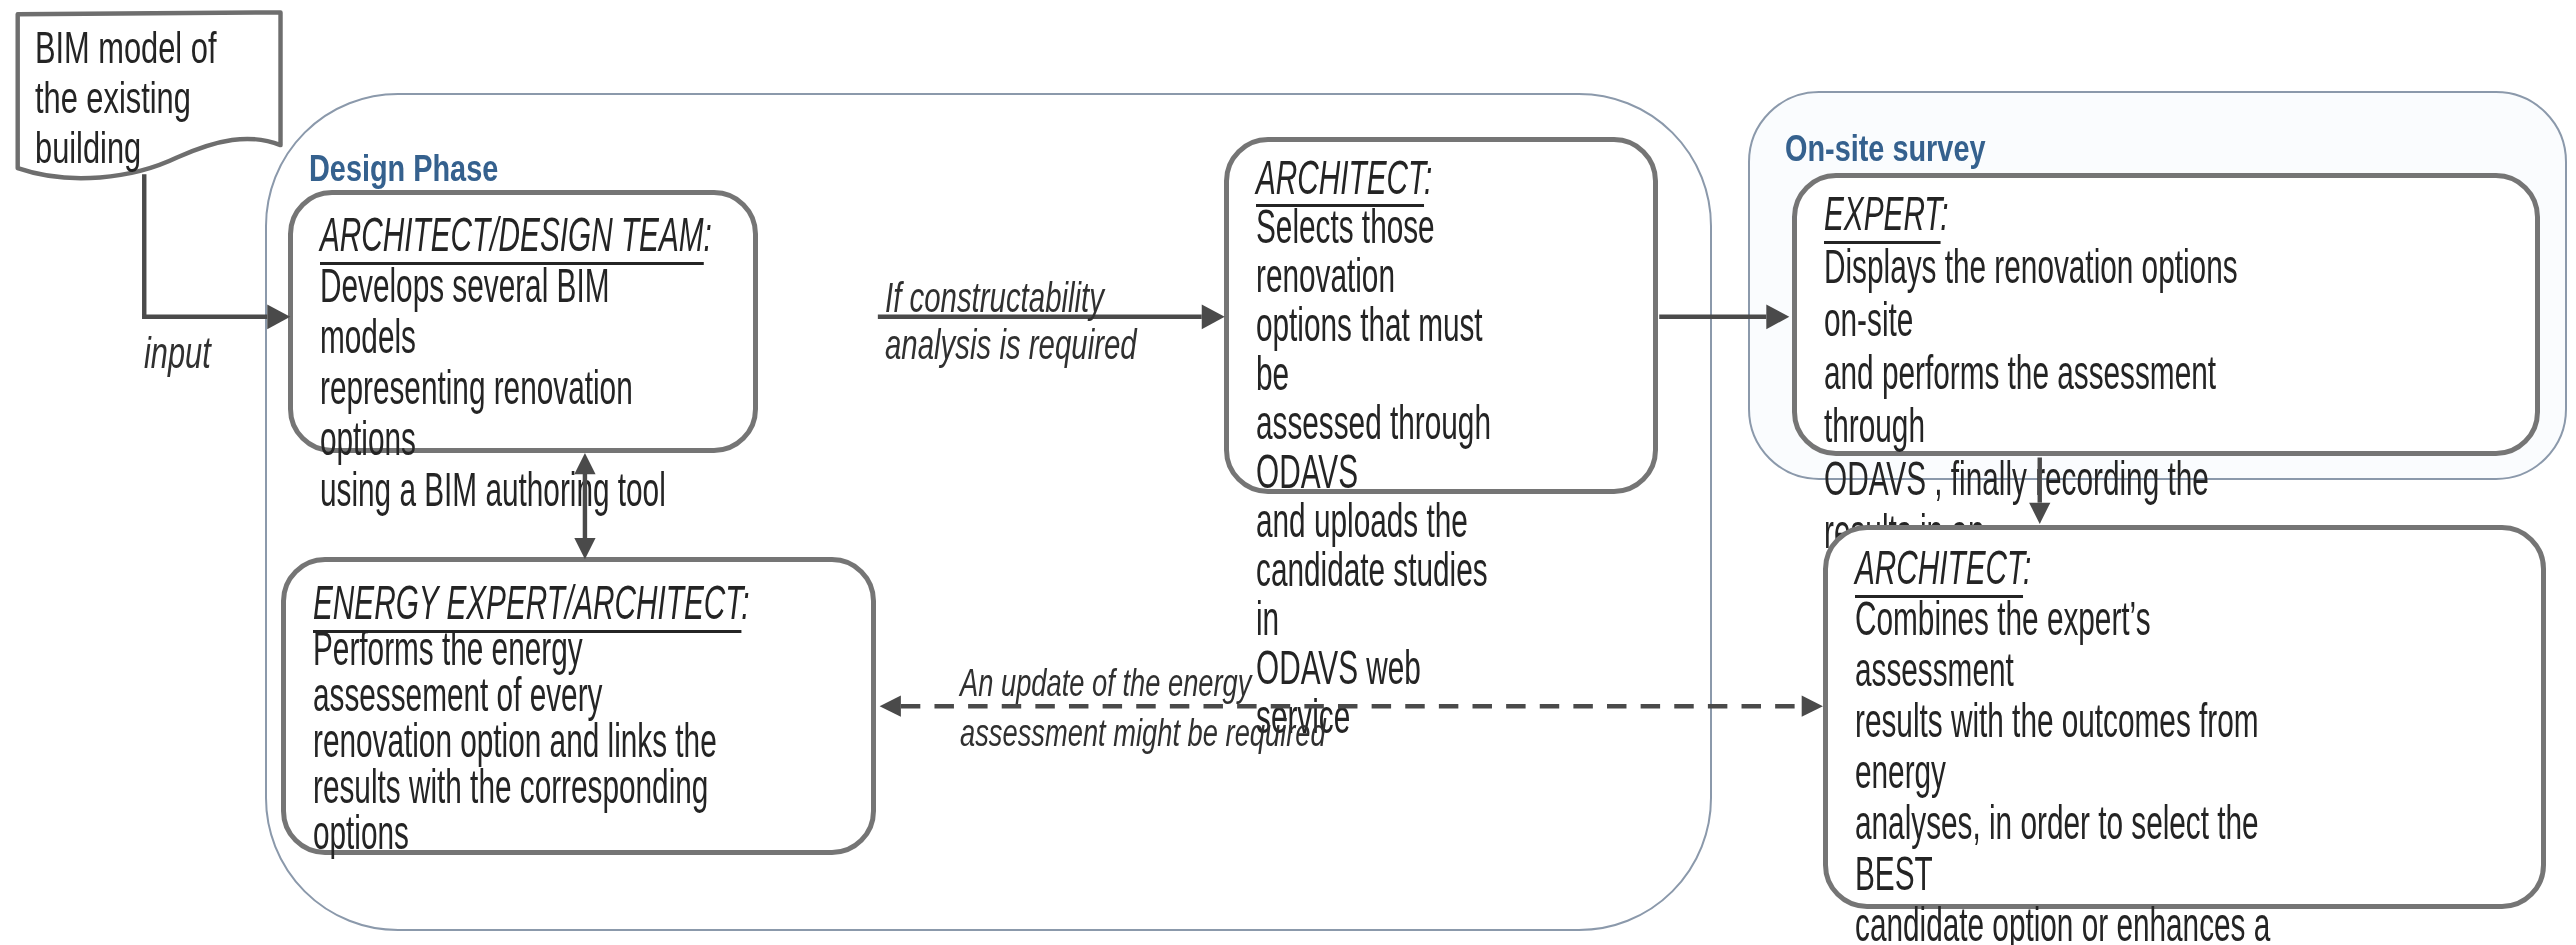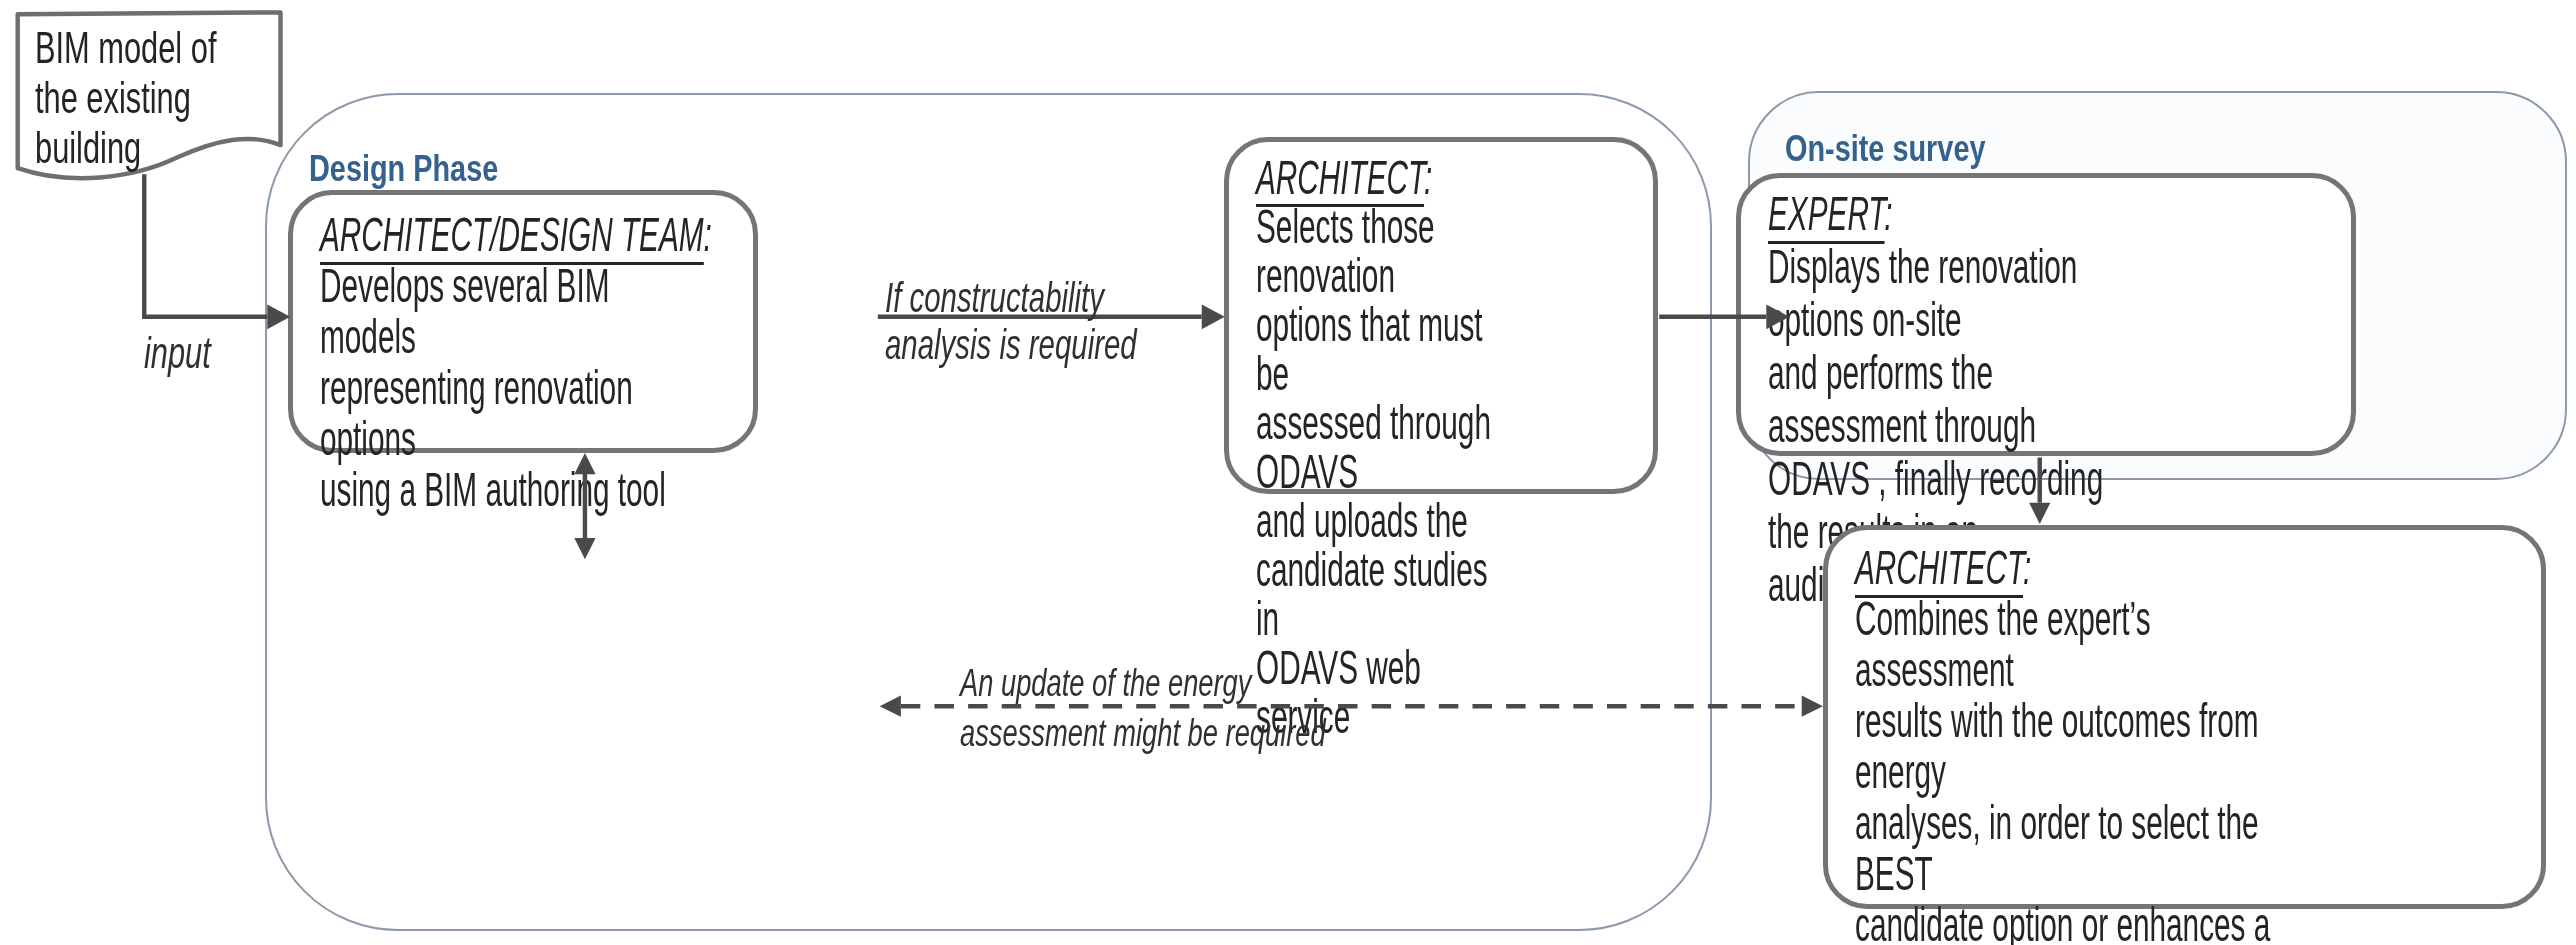--- a/index.html
+++ b/index.html
@@ -46,21 +46,21 @@
   .box {
     position: absolute;
     background: #ffffff;
     border: 5.3px solid #757575;
     border-radius: 44px;
     box-sizing: border-box;
   }
   #box-adt     { left: 288px;  top: 190px; width: 470px; height: 263px; }
   #box-energy  { left: 281px;  top: 557px; width: 595px; height: 298px; }
   #box-select  { left: 1224px; top: 137px; width: 434px; height: 357px; }
-  #box-expert  { left: 1736px; top: 173px; width: 620px; height: 283px; }
+  #box-expert  { left: 1792px; top: 173px; width: 748px; height: 283px; }
   #box-combine { left: 1823px; top: 525px; width: 723px; height: 384px; }
 
   .box-content {
     position: absolute;
     left: 26.5px; top: 12.4px;
     transform: scaleX(0.62);
     transform-origin: 0 0;
     font-size: 48px;
     line-height: 51px;
     white-space: nowrap;
@@ -123,20 +123,30 @@
 
   <div class="box" id="box-adt">
     <div class="box-content">
       <div class="box-heading"><span class="hname">ARCHITECT/DESIGN TEAM</span><span>:</span></div>
       <div class="box-body">Develops several BIM models
 representing renovation options
 using a BIM authoring tool</div>
     </div>
   </div>
 
+  <div class="box" id="box-energy">
+    <div class="box-content">
+      <div class="box-heading"><span class="hname">ENERGY EXPERT/ARCHITECT</span><span>:</span></div>
+      <div class="box-body">Performs the energy
+assessement of every
+renovation option and links the
+results with the corresponding
+options</div>
+    </div>
+  </div>
 
   <div class="box" id="box-select">
     <div class="box-content">
       <div class="box-heading"><span class="hname">ARCHITECT</span><span>:</span></div>
       <div class="box-body">Selects those renovation
 options that must be
 assessed through ODAVS
 and uploads the
 candidate studies in
 ODAVS web service</div>

